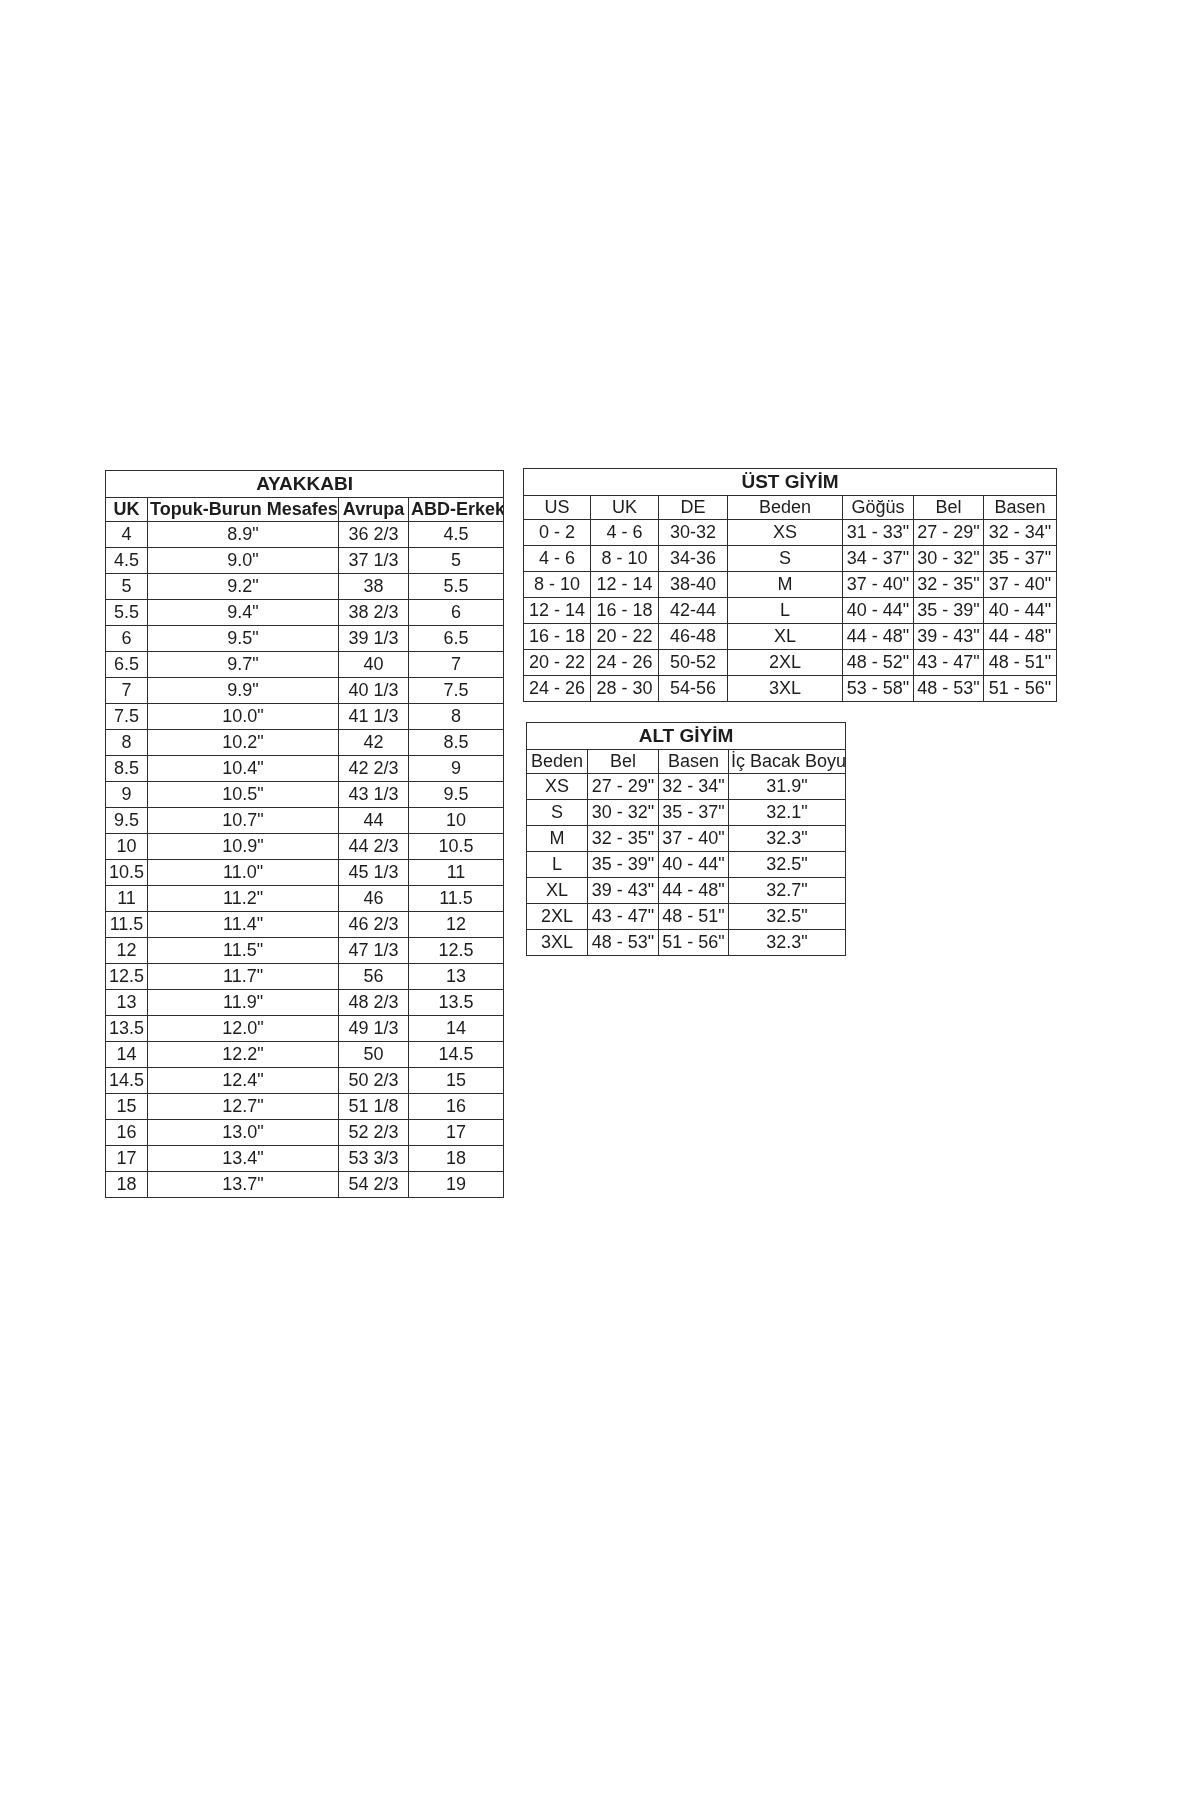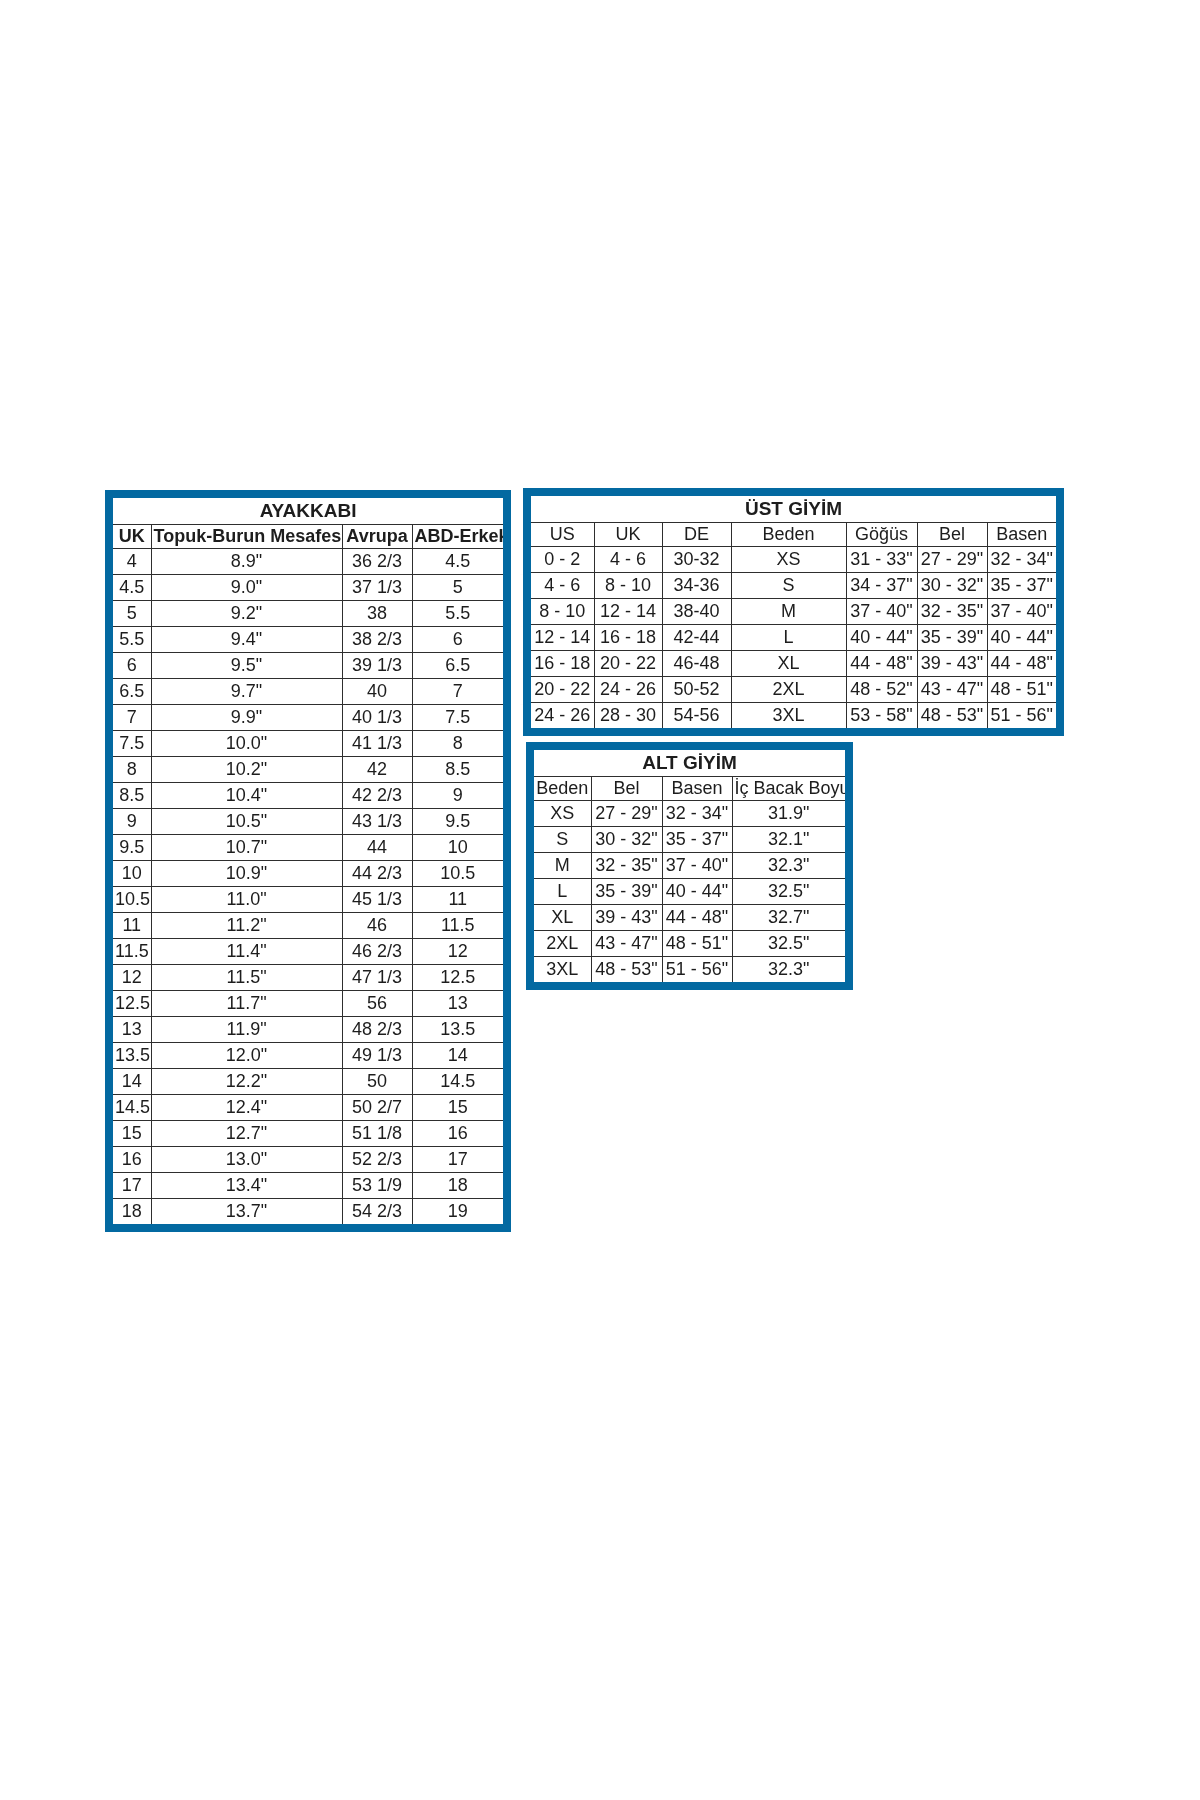--- a/index.html
+++ b/index.html
@@ -8,22 +8,21 @@
     width: 1200px;
     height: 1800px;
     background: #ffffff;
     font-family: "Liberation Sans", sans-serif;
     color: #1d1d1d;
   }
   .size-table { position: absolute; }
   table {
     border-collapse: collapse;
     table-layout: fixed;
-    border: 8px solid #0369a1;
-    margin-top: 20px;
+    border: 1px solid #0369a1;
   }
   th, td {
     border: 1.5px solid #2e2e2e;
     text-align: center;
     vertical-align: middle;
     padding: 0 2px;
     height: 25px;
     font-size: 18px;
     font-weight: 400;
     line-height: 1.05;
@@ -195,39 +194,39 @@
           </tr>
           <tr>
             <td>14</td>
             <td>12.2"</td>
             <td>50</td>
             <td>14.5</td>
           </tr>
           <tr>
             <td>14.5</td>
             <td>12.4"</td>
-            <td>50 2/7</td>
+            <td>50 2/3</td>
             <td>15</td>
           </tr>
           <tr>
             <td>15</td>
             <td>12.7"</td>
             <td>51 1/8</td>
             <td>16</td>
           </tr>
           <tr>
             <td>16</td>
             <td>13.0"</td>
             <td>52 2/3</td>
             <td>17</td>
           </tr>
           <tr>
             <td>17</td>
             <td>13.4"</td>
-            <td>53 1/9</td>
+            <td>53 3/3</td>
             <td>18</td>
           </tr>
           <tr>
             <td>18</td>
             <td>13.7"</td>
             <td>54 2/3</td>
             <td>19</td>
           </tr>
         </tbody>
     </table>

